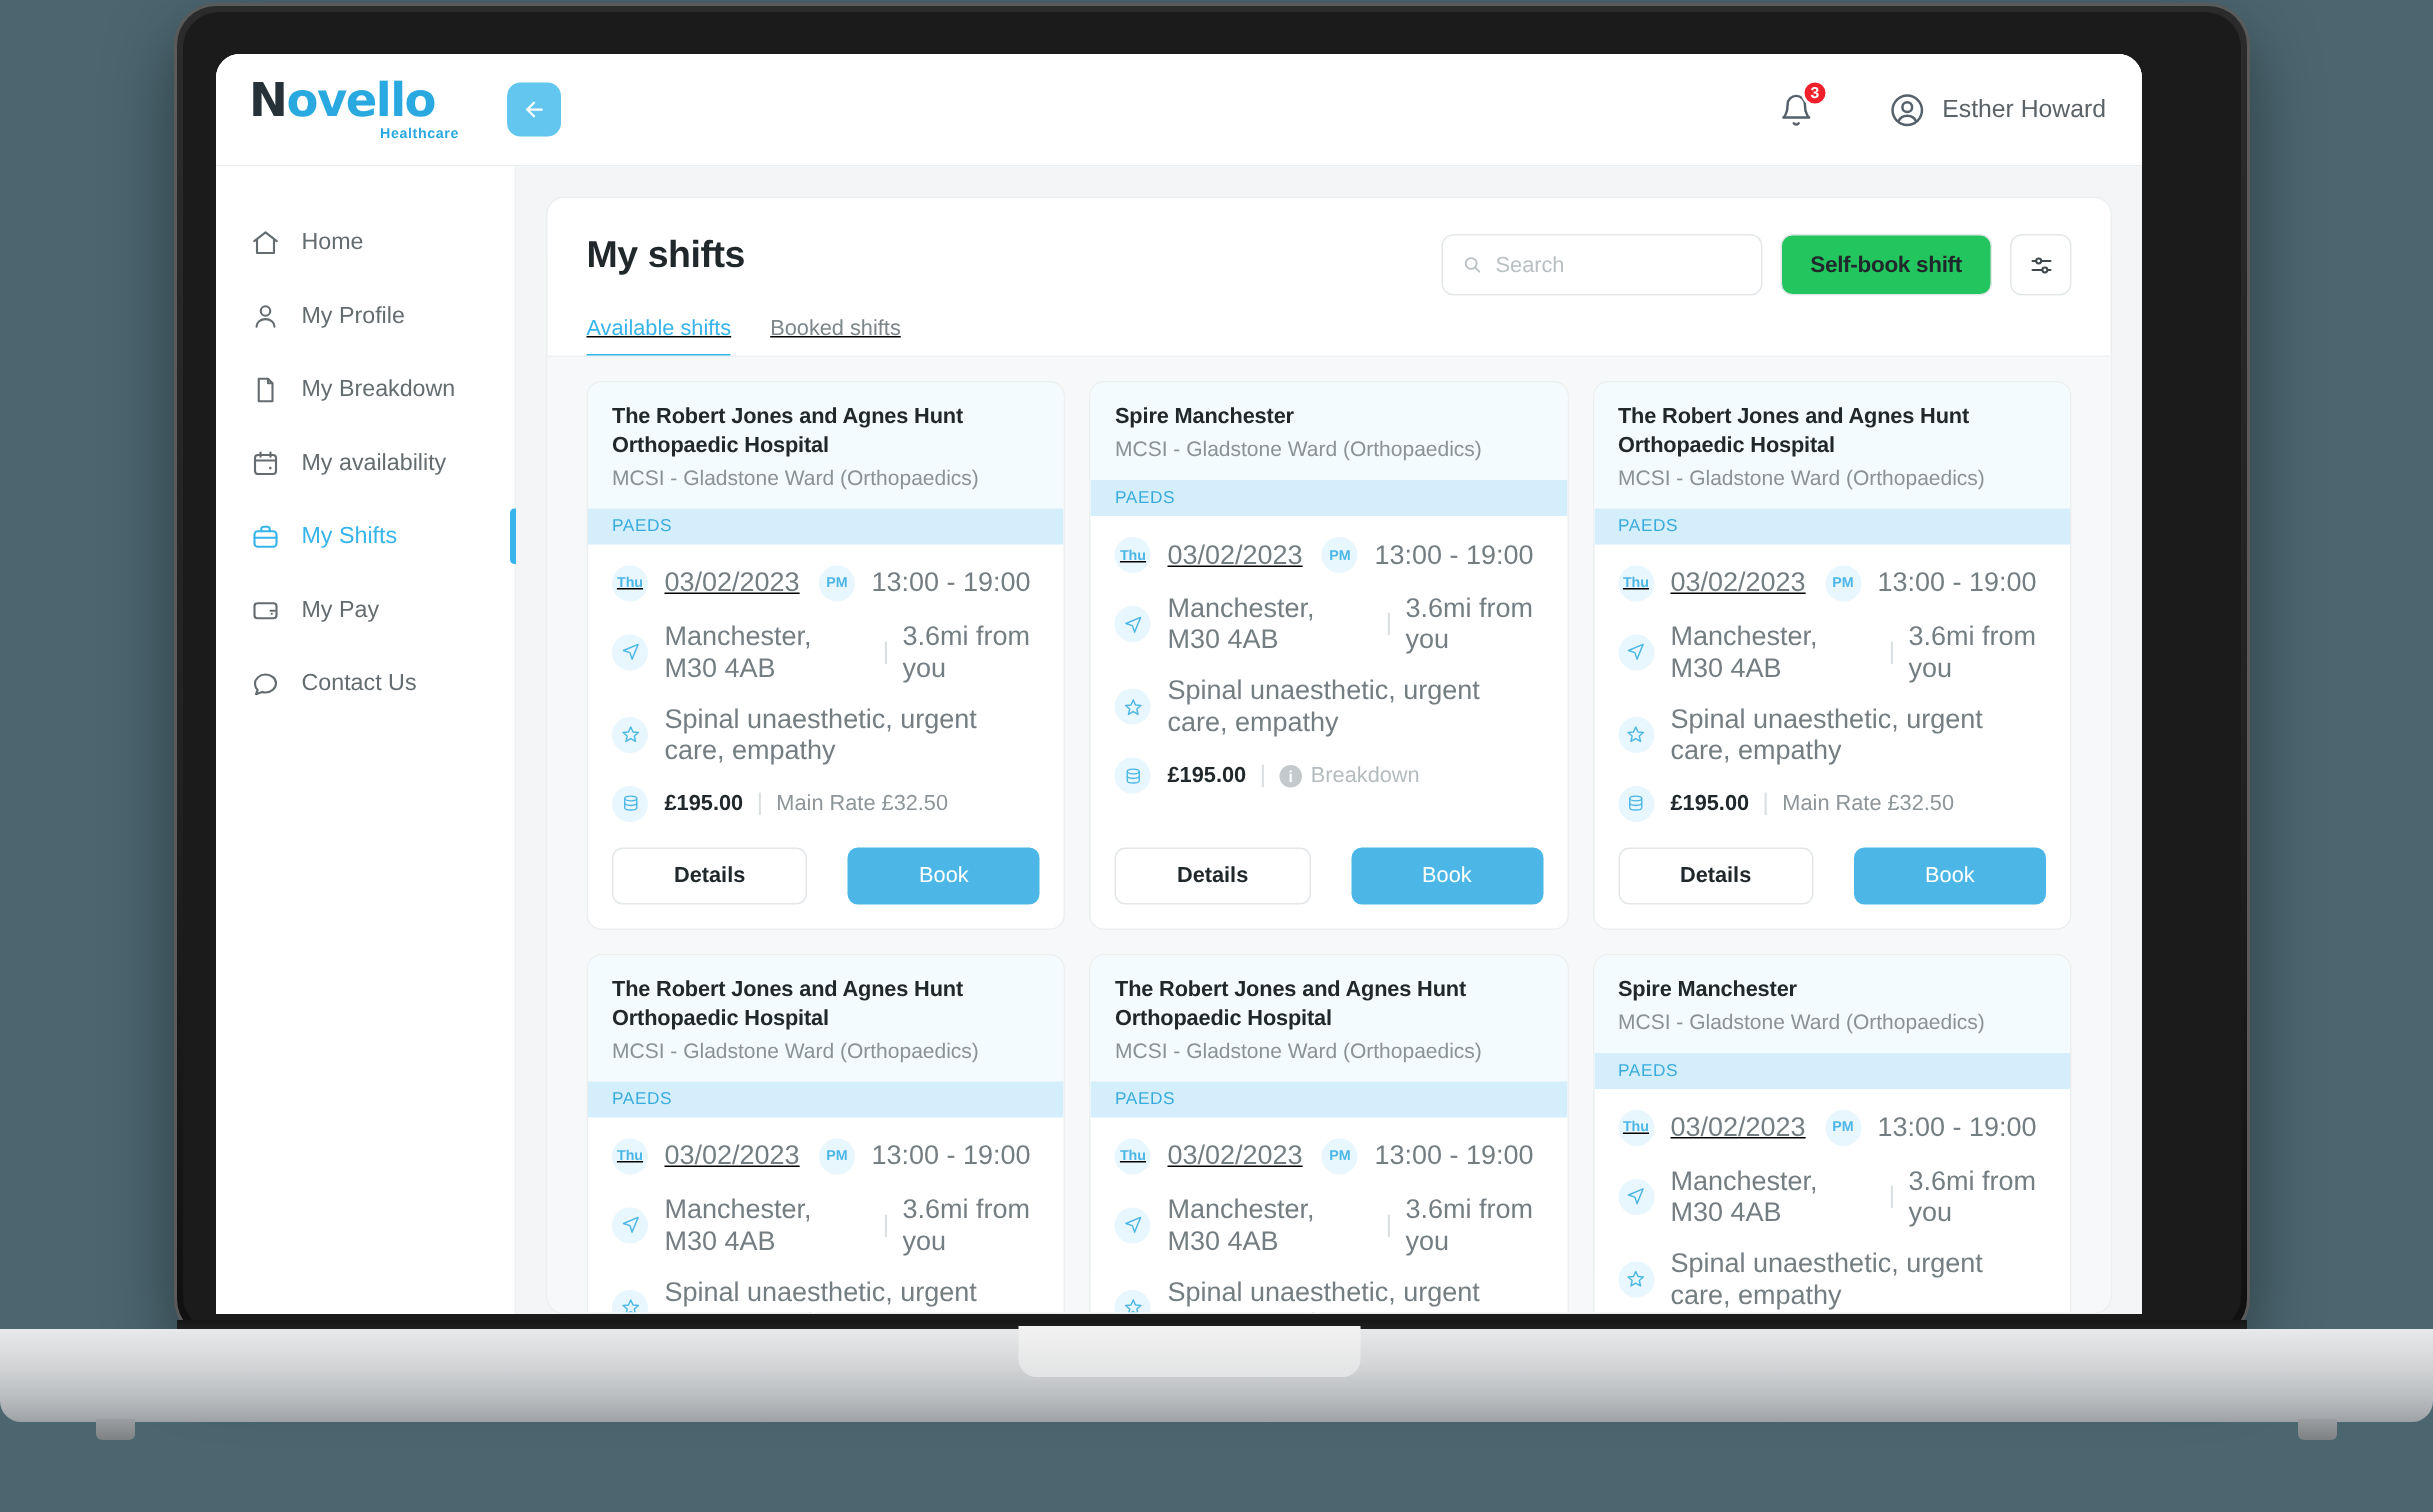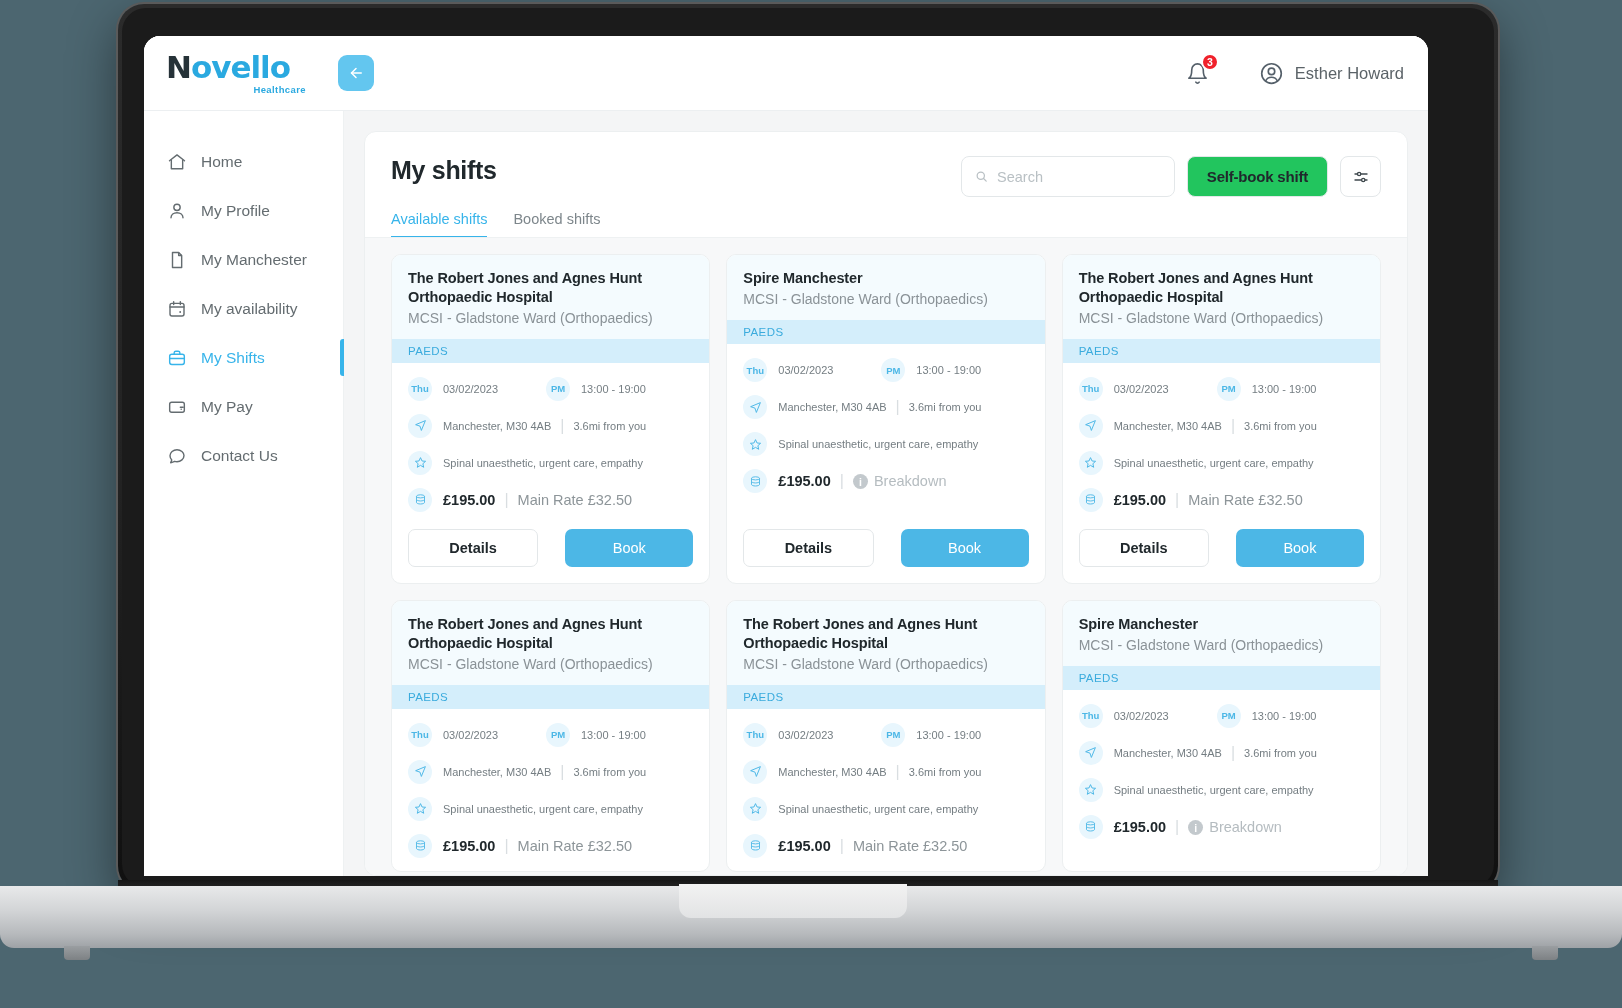--- a/index.html
+++ b/index.html
@@ -161,21 +161,21 @@
     font-size:15px; color:#20282c; font-weight:bold; letter-spacing:-.2px;
     display:flex; align-items:center; cursor:pointer;
     font-family:"Liberation Sans", sans-serif;
   }
   .btn-icon {
     width:41px; height:41px;
     border:1px solid #e3e7e9; border-radius:8px; background:#fff;
     display:flex; align-items:center; justify-content:center; cursor:pointer;
   }
 
-  .tabs { display:flex; gap:26px; margin-top:14px; }
+  .tabs { display:flex; gap:26px; margin-top:14px;text-decoration:underline; }
   .tab {
     font-size:14.5px; color:#7d868b; padding-bottom:9px; cursor:pointer;
     border-bottom:2.5px solid transparent;
   }
   .tab.active { color:#37b4ea; border-bottom-color:#37b4ea; }
   .tabs-rule { height:1px; background:#eef1f2; margin:-1px 0 0 0; }
 
   
   .grid-scroll { flex:1; overflow:hidden; padding:16px 26px 0 26px; background:#f7f8f9; }
   .grid {
@@ -200,22 +200,22 @@
   }
   .card-body { padding:14px 16px 0 16px; }
   .row { display:flex; align-items:center; margin-bottom:13px; }
   .pill {
     width:24px; height:24px; border-radius:50%;
     background:#e8f6fd; color:#4cb7e6;
     font-size:9.5px; font-weight:bold;
     display:flex; align-items:center; justify-content:center;
     flex:0 0 24px;
   }
-  .row-txt { font-size:11px; color:#747d82; margin-left:11px; }
-  .row-date { min-width:138px; display:flex; align-items:center; }
+  .row-txt { font-size:18px; color:#747d82; margin-left:11px; }
+  .row-date { min-width:138px; display:flex; align-items:center;text-decoration:underline; }
   .sep { color:#d9dee1; margin:0 9px; }
   .price { font-size:14.5px; color:#20282c; font-weight:bold; margin-left:11px; }
   .rate { font-size:14.5px; color:#8d9599; }
   .breakdown { font-size:14.5px; color:#b5bcc0; }
   .info-dot {
     width:15px; height:15px; border-radius:50%;
     background:#c3c9cd; color:#fff;
     font-size:10.5px; font-weight:bold;
     display:inline-flex; align-items:center; justify-content:center;
     margin-right:6px;
@@ -301,21 +301,21 @@
             <span>My Profile</span>
           </div>
 
           <div class="nav-item">
             <span class="nav-ico">
               <svg width="20" height="20" viewBox="0 0 24 24" fill="none" stroke="currentColor" stroke-width="1.7" stroke-linejoin="round">
                   <path d="M14 3H6.6v18h11V6.6z"></path>
                   <path d="M14 3v3.6h3.6"></path>
                 </svg>
             </span>
-            <span>My Manchester</span>
+            <span>My Breakdown</span>
           </div>
 
           <div class="nav-item">
             <span class="nav-ico">
               <svg width="20" height="20" viewBox="0 0 24 24" fill="none" stroke="currentColor" stroke-width="1.7" stroke-linecap="round">
                   <rect x="3.6" y="5.2" width="16.8" height="15.2" rx="2.4"></rect>
                   <line x1="3.6" y1="9.6" x2="20.4" y2="9.6"></line>
                   <line x1="8" y1="3.2" x2="8" y2="6.6"></line>
                   <line x1="16" y1="3.2" x2="16" y2="6.6"></line>
                   <circle cx="15.8" cy="15.6" r="1.1" fill="currentColor" stroke="none"></circle>

